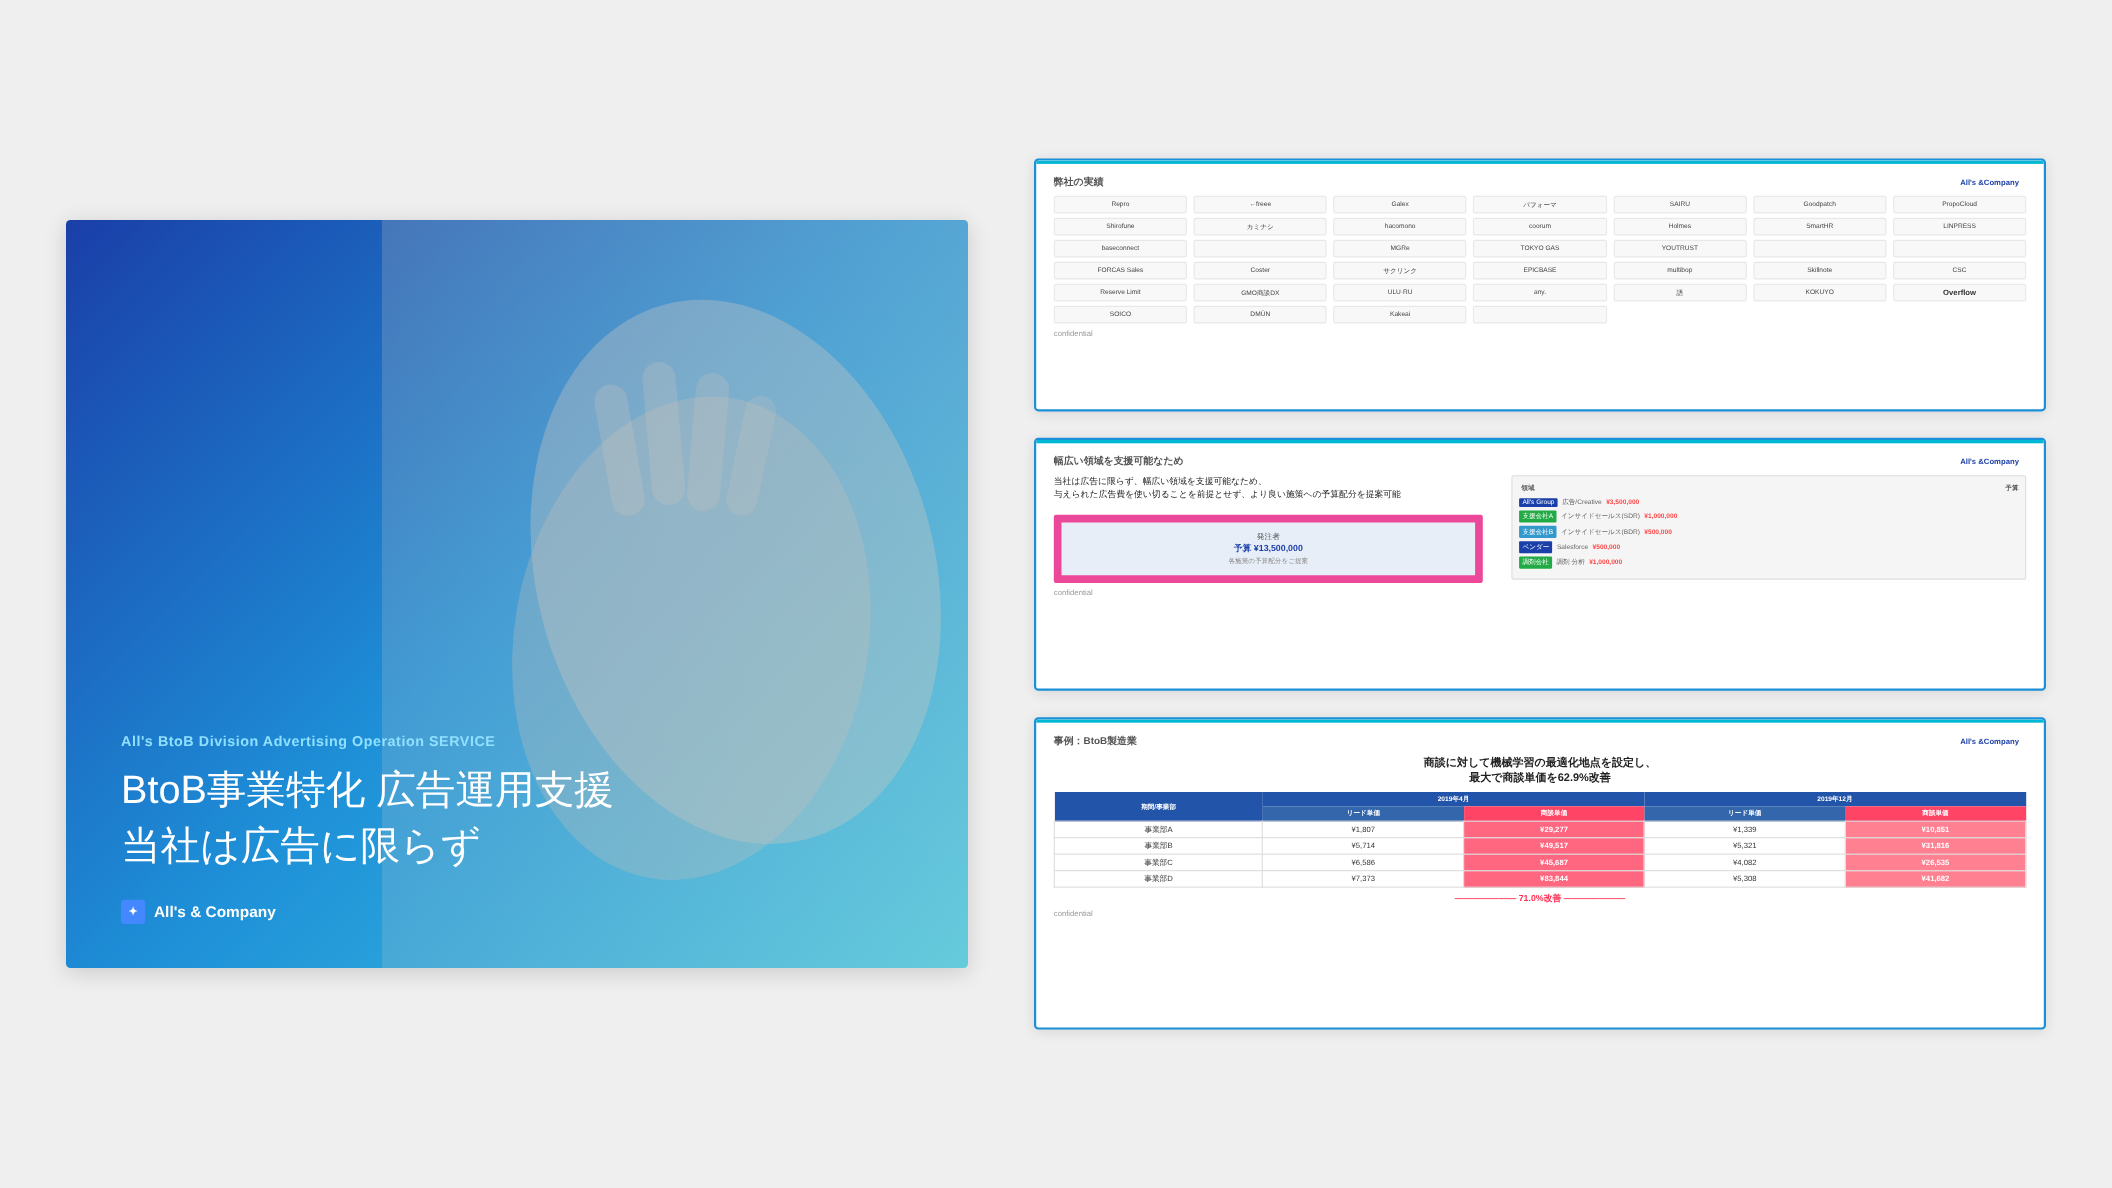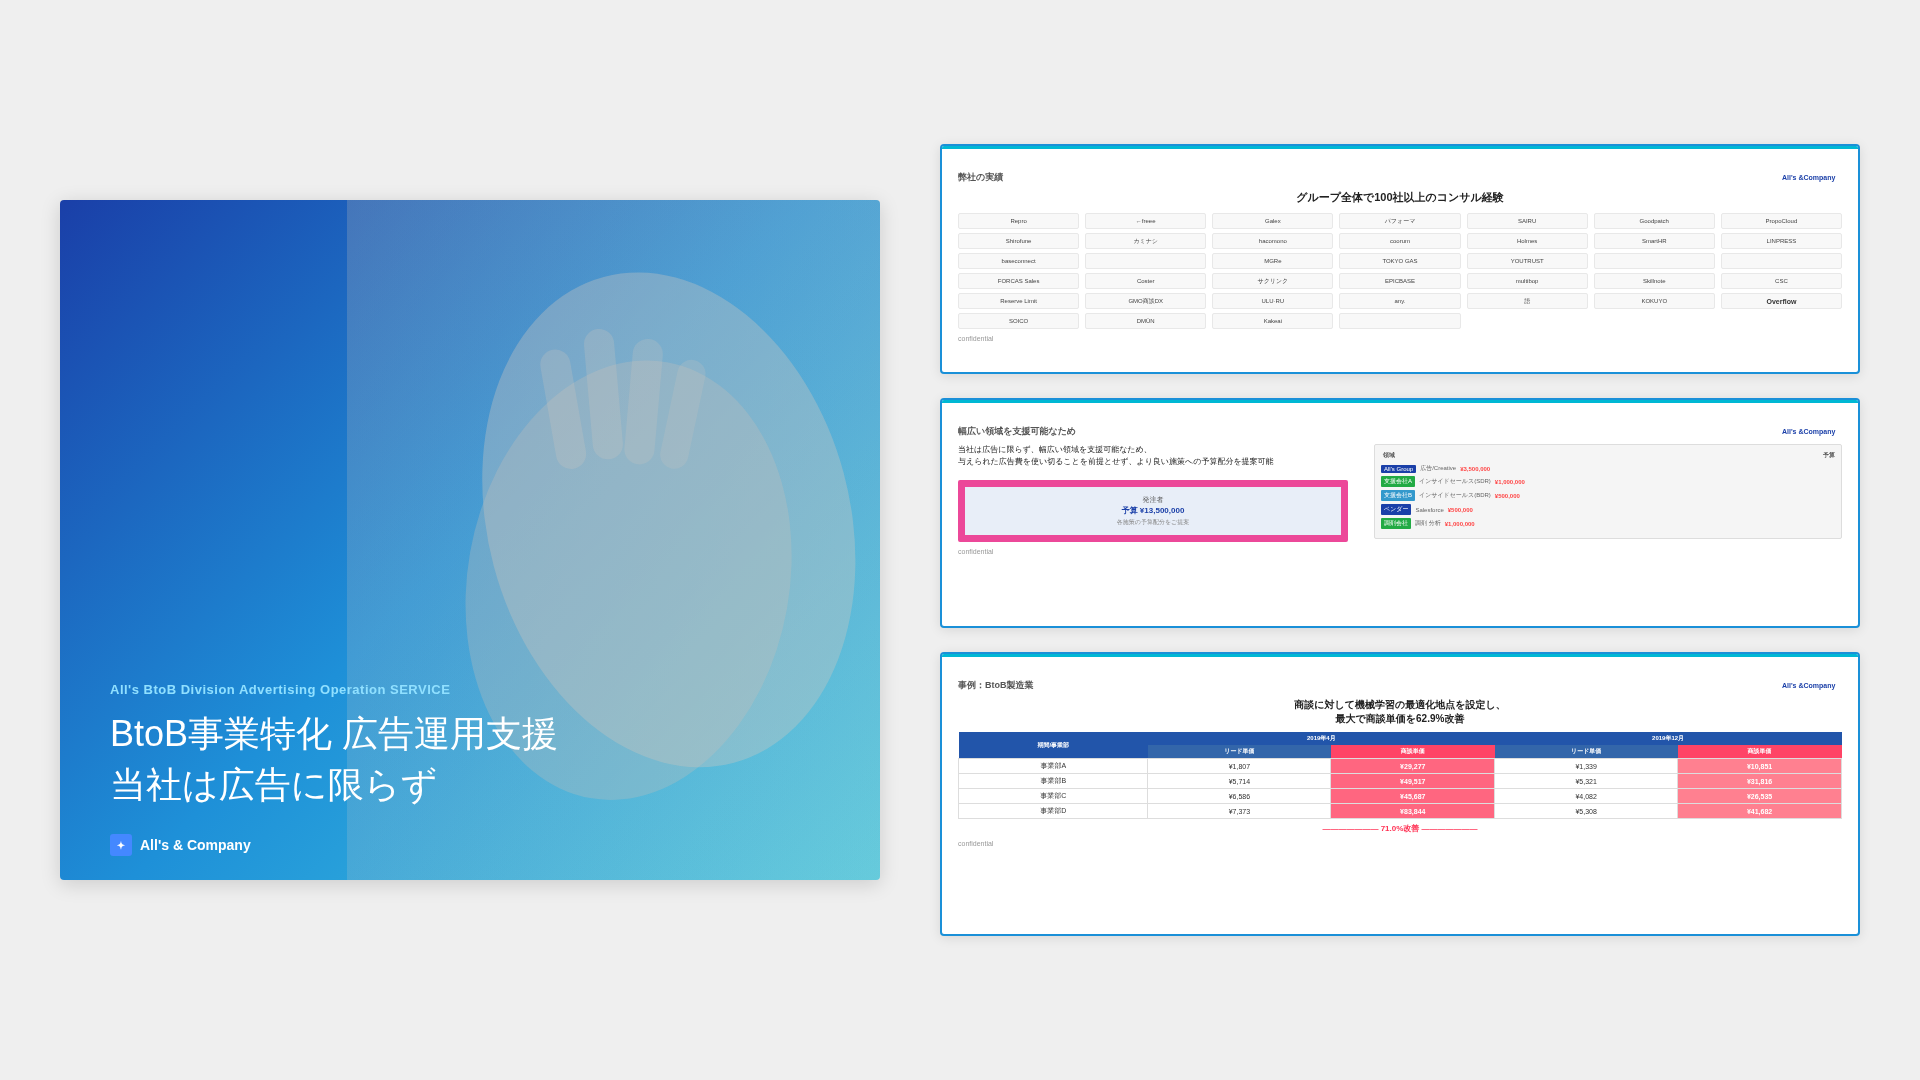--- a/index.html
+++ b/index.html
@@ -37,21 +37,21 @@
     }
     .main-slide-content {
       position: absolute;
       bottom: 0;
       left: 0;
       right: 0;
       top: 0;
       display: flex;
       flex-direction: column;
       justify-content: flex-end;
-      padding: 24px 50px;
+      padding: 40px 50px;
       z-index: 2;
     }
     .main-slide-bg-hands {
       position: absolute;
       right: 0;
       top: 0;
       bottom: 0;
       width: 65%;
       z-index: 1;
       background: linear-gradient(to right, transparent 0%, rgba(200,200,200,0.15) 100%);
@@ -114,21 +114,21 @@
       cursor: pointer;
     }
 
     
     .thumb1 {
       height: 230px;
     }
     .thumb-inner {
       width: 100%;
       height: 100%;
-      padding: 22px 16px;
+      padding: 10px 16px;
       position: relative;
     }
     .thumb-header {
       display: flex;
       justify-content: space-between;
       align-items: center;
       margin-bottom: 6px;
     }
     .thumb-section-label {
       font-size: 9px;
@@ -346,21 +346,20 @@
       <div class="card-accent-top"></div>
       <div class="thumb-inner">
         <div class="thumb-header">
           <span class="thumb-section-label">弊社の実績</span>
           <span class="thumb-logo-small">
             <svg width="60" height="10" viewBox="0 0 60 10">
                 <text x="0" y="8" font-size="7" fill="#1a3fa8" font-weight="bold">All's &amp;Company</text>
               </svg>
           </span>
         </div>
-        <div class="thumb-title">グループ全体で100社以上のコンサル経験</div>
         <div class="logo-grid">
           <div class="logo-cell">
               <span class="logo-text">Repro</span>
             </div>
           <div class="logo-cell">
               <span class="logo-text">←freee</span>
             </div>
           <div class="logo-cell">
               <span class="logo-text">Galex</span>
             </div>

